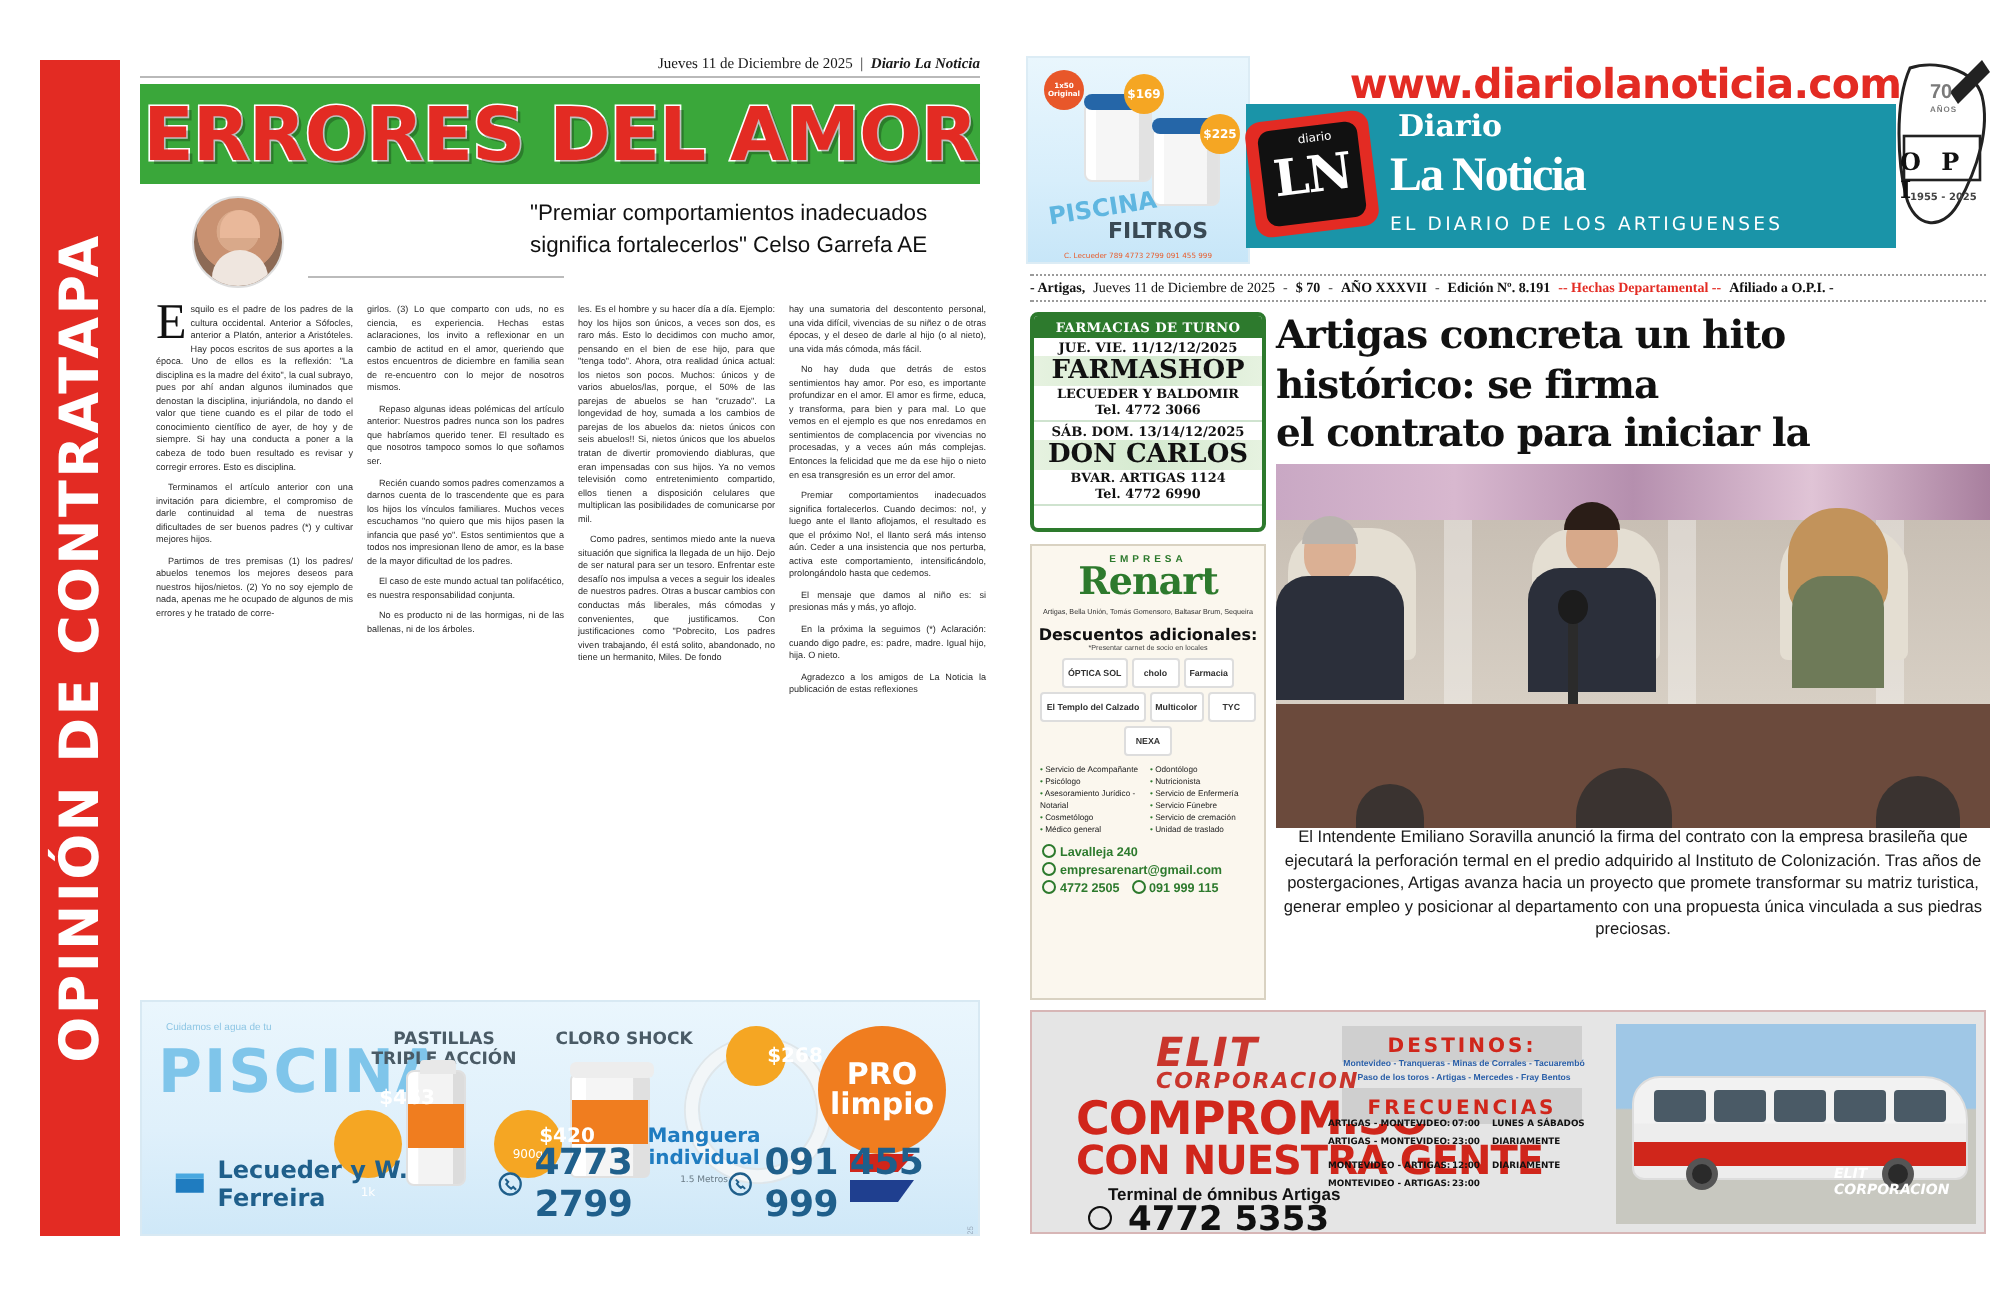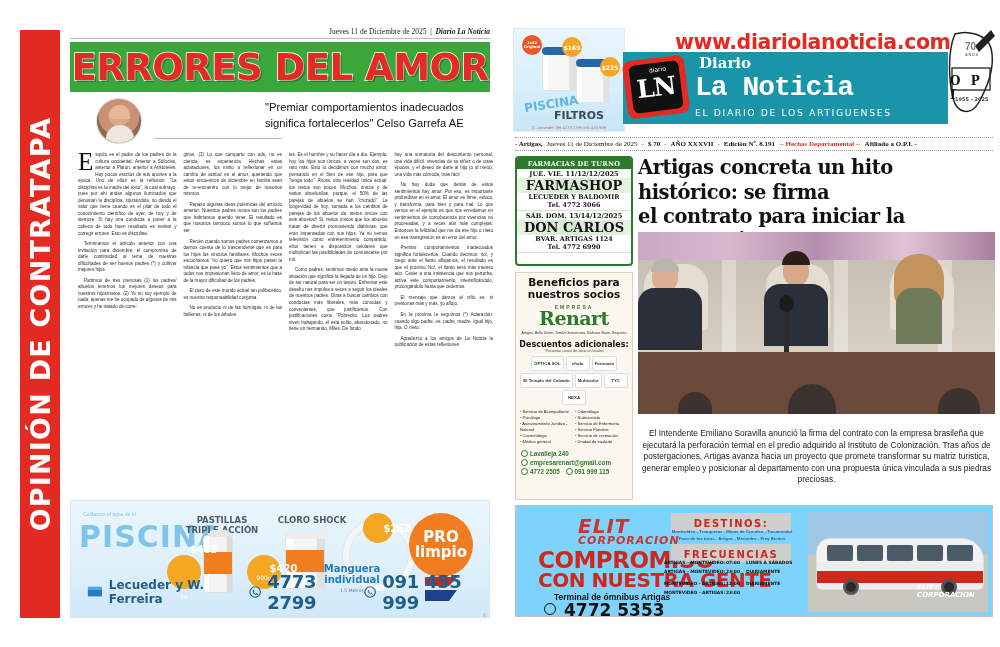--- a/index.html
+++ b/index.html
@@ -186,21 +186,21 @@
   .mast-logo-tag {
     position: absolute; left: 26px; top: 8px; font-size: 6px; color: #fff;
     font-family: "DejaVu Sans", sans-serif; z-index: 3;
   }
   .mast-words { position: absolute; left: 72px; top: 4px; width: 250px; color: #fff; }
   .mast-diario {
     font-family: "DejaVu Serif", serif; font-weight: 700; font-size: 15px;
     line-height: 15px; margin-left: 4px;
   }
   .mast-noticia {
-    font-family: Liberation Mono, monospace; font-weight: 700; font-size: 28px;
+    font-family: Liberation Serif, serif; font-weight: 700; font-size: 24px;
     line-height: 34px; letter-spacing: -1px;
   }
   .mast-slogan {
     font-family: "DejaVu Sans", sans-serif; font-size: 9.3px; letter-spacing: 1.6px;
     margin-top: 2px;
   }
   .opi-badge {
     position: absolute; left: 440px; top: 28px; width: 52px; height: 92px;
   }
   .opi-text {
@@ -279,21 +279,21 @@
   .np-chair { position: absolute; top: 32px; width: 64px; height: 66px; border-radius: 22px 22px 4px 4px; background: #e4ded2; }
   .np-person { position: absolute; }
   .np-suit { position: absolute; width: 64px; height: 62px; border-radius: 16px 16px 0 0; background: #2b2f3a; }
   .np-head { position: absolute; width: 26px; height: 30px; border-radius: 13px; background: #d7a98a; }
   .np-hair { position: absolute; width: 28px; height: 14px; border-radius: 14px 14px 0 0; background: #2a1d17; }
   .np-mic { position: absolute; left: 146px; top: 74px; width: 5px; height: 46px; background: #2b2b2b; }
   .np-mic::before { content:""; position:absolute; left:-5px; top:-11px; width:15px; height:17px; border-radius:50%; background:#1c1c1c; }
   .np-fg { position: absolute; bottom: 0; border-radius: 26px 26px 0 0; background: #3a3330; }
 
   .caption {
-    position: absolute; left: 133px; top: 428px; width: 357px;
+    position: absolute; left: 133px; top: 413px; width: 357px;
     font-family: "Liberation Sans", sans-serif; font-size: 8.3px; line-height: 11.6px;
     color: #1a1a1a; text-align: center;
   }
 
   .renart {
     position: absolute; left: 10px; top: 272px; width: 118px; height: 228px;
     border: 1px solid #d9d2c2; background: #fbf7ee; overflow: hidden;
   }
   .rn-title { text-align: center; font-size: 10.5px; font-weight: 700; color: #111; line-height: 12px; margin-top: 3px; font-family:"DejaVu Sans",sans-serif; }
   .rn-logo { text-align: center; margin-top: 4px; }
@@ -308,21 +308,21 @@
   .rn-serv { display: flex; gap: 2px; margin-top: 4px; padding: 0 4px; }
   .rn-serv ul { list-style: none; width: 50%; }
   .rn-serv li { font-size: 4.1px; line-height: 6px; color: #222; }
   .rn-serv li::before { content: "• "; color: #2d7a2d; }
   .rn-contact { margin-top: 4px; padding-left: 5px; }
   .rn-contact div { font-size: 6.3px; font-weight: 700; color: #2d7a2d; line-height: 9px; }
   .rn-ico { display: inline-block; width: 7px; height: 7px; border: 1px solid #2d7a2d; border-radius: 50%; margin-right: 2px; vertical-align: -1px; }
 
   .elit-ad {
     position: absolute; left: 10px; top: 505px; width: 478px; height: 112px;
-    border: 1px solid #d7b6b6; background: #7dd3fc; overflow: hidden;
+    border: 1px solid #d7b6b6; background: #e5e5e5; overflow: hidden;
   }
   .elit-logo { position: absolute; left: 62px; top: 8px; font-family: "DejaVu Sans", sans-serif;
     font-size: 20px; font-weight: 700; color: #c9352c; font-style: italic; letter-spacing: 1px; }
   .elit-corp { position: absolute; left: 62px; top: 28px; font-size: 11px; font-weight: 700; color: #c9352c;
     font-style: italic; letter-spacing: 1px; font-family: "DejaVu Sans", sans-serif; }
   .elit-compromiso { position: absolute; left: 22px; top: 43px; font-size: 23px; font-weight: 700;
     color: #d0261b; font-family: "DejaVu Sans", sans-serif; line-height: 23px; letter-spacing: -0.5px; }
   .elit-con { position: absolute; left: 22px; top: 62px; font-size: 20px; font-weight: 700;
     color: #d0261b; font-family: "DejaVu Sans", sans-serif; letter-spacing: -0.5px; }
   .elit-term { position: absolute; left: 38px; top: 86px; font-size: 8.5px; font-weight: 700; color: #111; }
@@ -574,21 +574,20 @@
       </div>
       <div class="np-mic"></div>
       <div class="np-fg" style="left:40px; width:34px; height:22px;"></div>
       <div class="np-fg" style="left:150px; width:48px; height:30px;"></div>
       <div class="np-fg" style="left:300px; width:42px; height:26px;"></div>
     </div>
 
     <div class="caption">El Intendente Emiliano Soravilla anunció la firma del contrato con la empresa brasileña que ejecutará la perforación termal en el predio adquirido al Instituto de Colonización. Tras años de postergaciones, Artigas avanza hacia un proyecto que promete transformar su matriz turistica, generar empleo y posicionar al departamento con una propuesta única vinculada a sus piedras preciosas.</div>
 
     <div class="renart">
-      <div class="rn-title">Beneficios para nuestros socios</div>
       <div class="rn-logo">
         <span class="rn-logo-sup">EMPRESA</span>
         <span class="rn-logo-word">Renart</span>
       </div>
       <div class="rn-branches">Artigas, Bella Unión, Tomás Gomensoro, Baltasar Brum, Sequeira</div>
       <div class="rn-desc">Descuentos adicionales:</div>
       <div class="rn-note">*Presentar carnet de socio en locales</div>
       <div class="rn-brands">
         <div class="rn-brand">ÓPTICA SOL</div>
         <div class="rn-brand">cholo</div>

